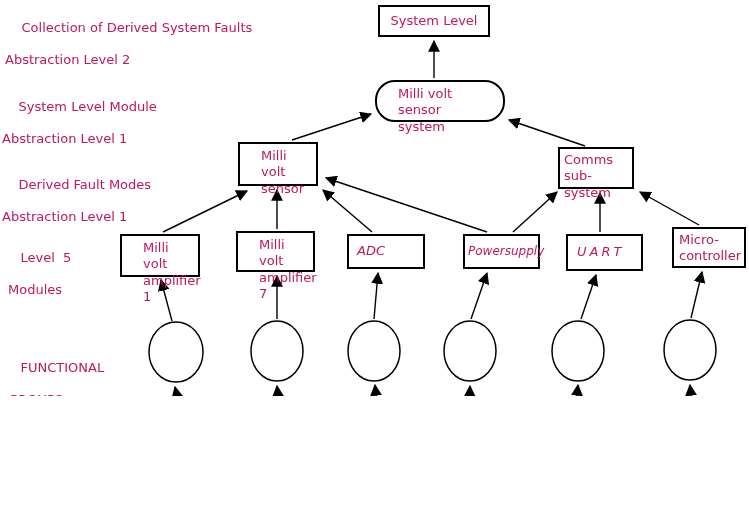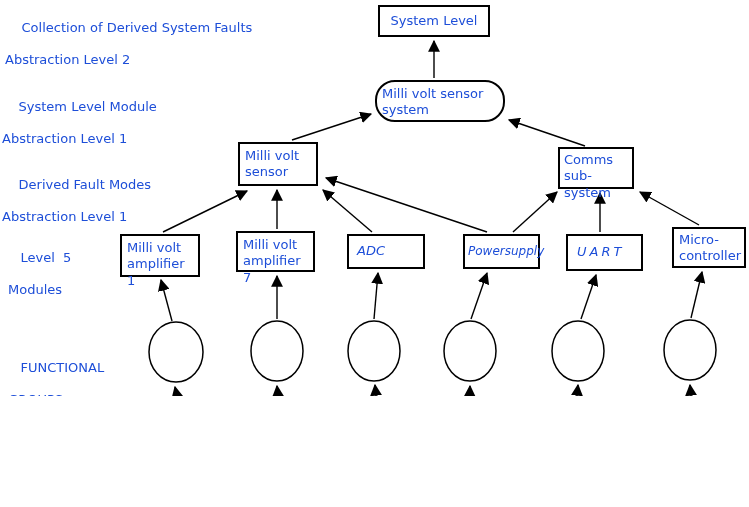--- a/index.html
+++ b/index.html
@@ -3,35 +3,35 @@
 <meta charset="utf-8">
 <style>
   html, body { margin: 0; padding: 0; background: #ffffff; }
   .canvas {
     position: relative;
     width: 749px;
     height: 396px;
     background: #ffffff;
     font-family: "DejaVu Sans", "Liberation Sans", sans-serif;
     font-size: 13px;
-    color: #1d4ed8;
+    color: #be185d;
     overflow: hidden;
   }
   svg.overlay {
     position: absolute;
     left: 0; top: 0;
     width: 749px; height: 507px;
   }
   .node {
     position: absolute;
     border: 2px solid #000000;
     background: #ffffff;
     box-sizing: border-box;
     line-height: 1.25;
-    padding: 4px 5px;
+    padding: 4px 21px;
   }
   .node.vcenter { display: flex; align-items: center; font-style: italic; }
   .node.hcenter { display: flex; align-items: center; justify-content: center; }
   .side-label {
     position: absolute;
     line-height: 16px;
     white-space: pre;
   }
   .side-label .l2 { display: block; }
   .nowrap { white-space: nowrap; }

